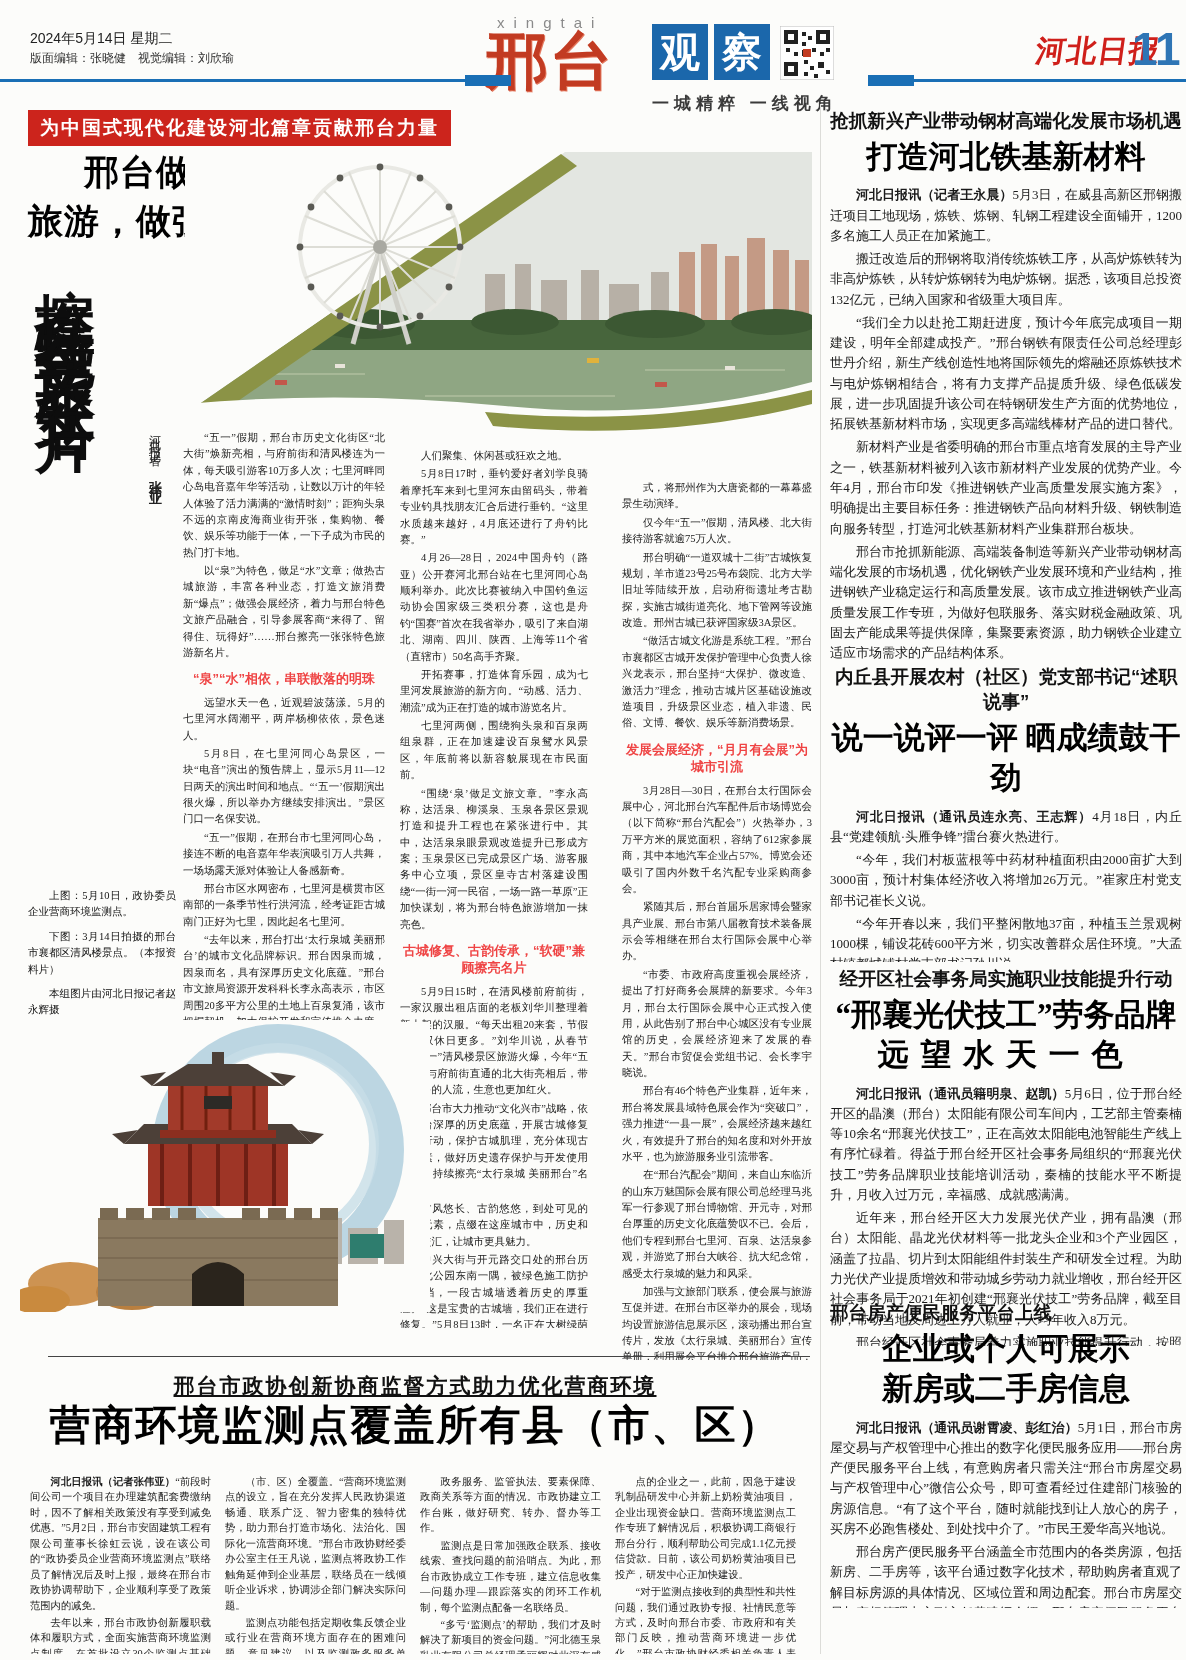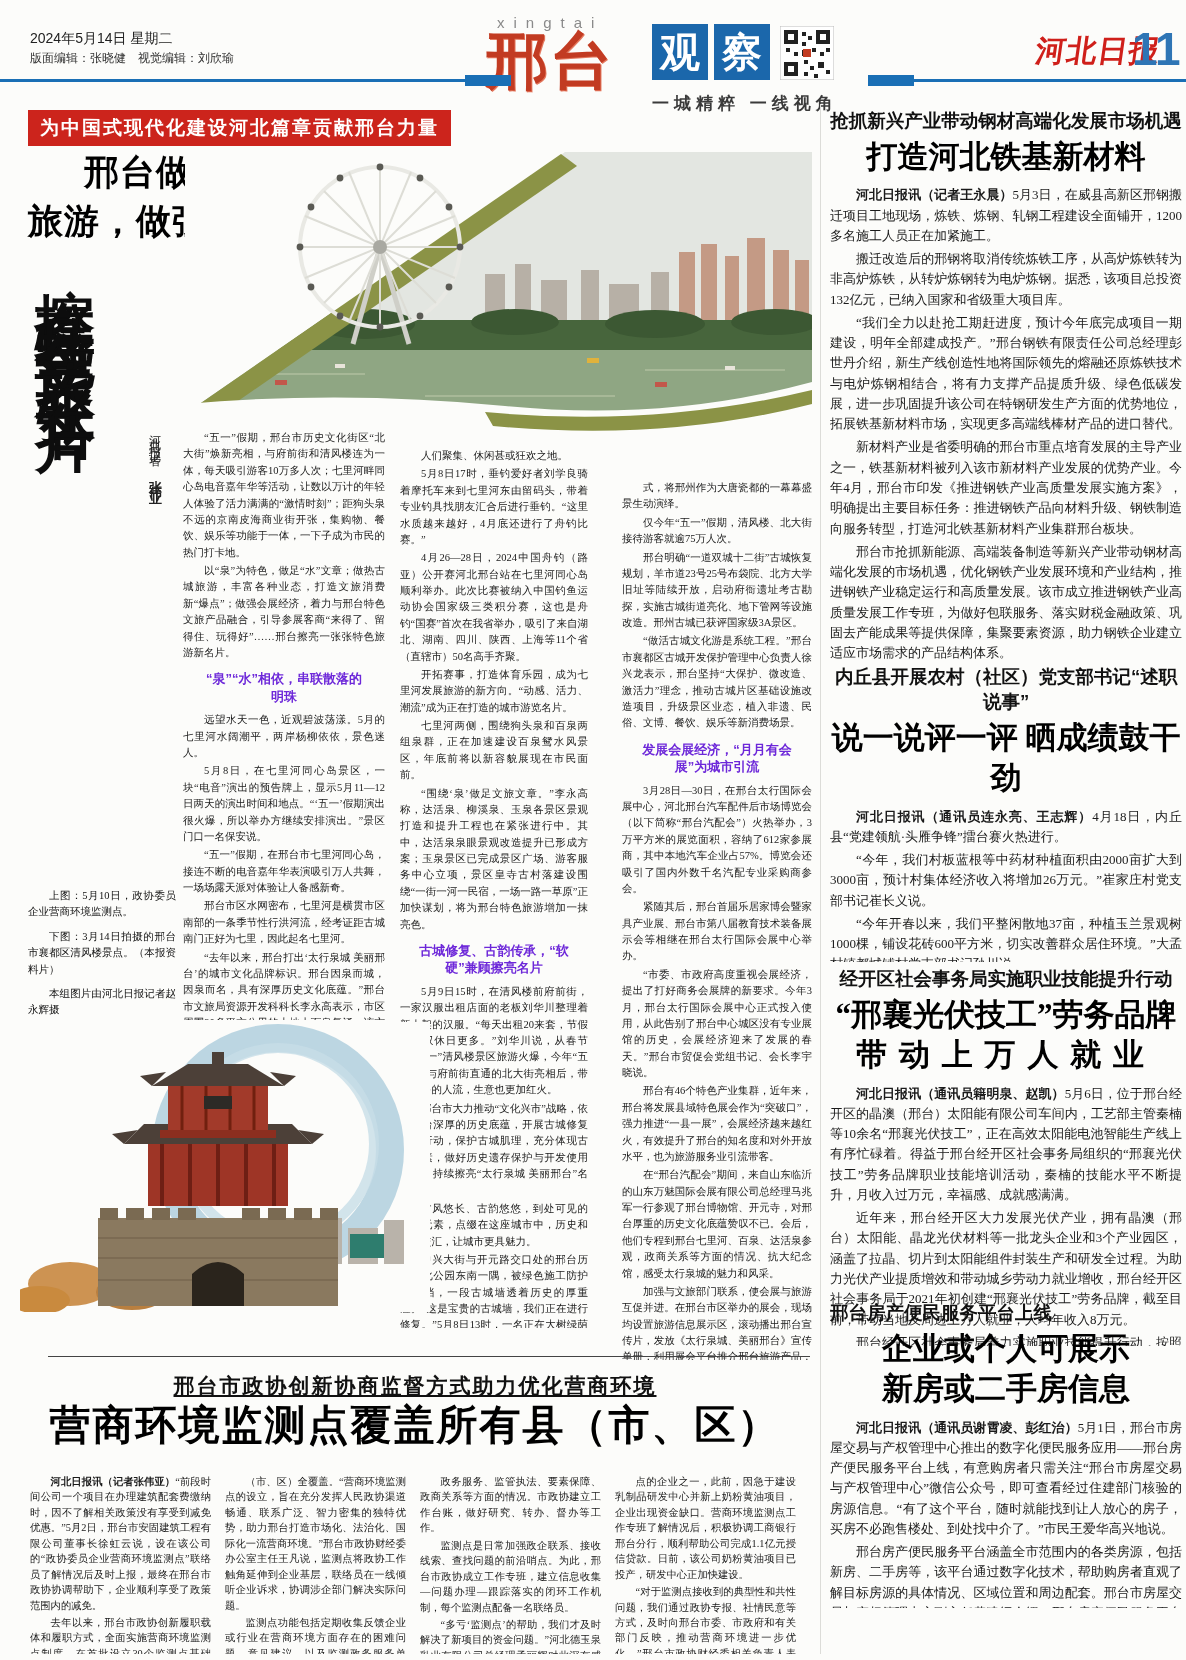--- a/index.html
+++ b/index.html
@@ -26,21 +26,21 @@
   .vtitle{writing-mode:vertical-rl;font:bold 60px/1.1 "Liberation Sans",sans-serif;color:#0d0d0d;
           letter-spacing:14px;height:775px;}
   .vbyline{writing-mode:vertical-rl;height:280px;font:12px "Liberation Serif",serif;color:#222;}
   .vbyline .org{letter-spacing:4px;}
   .vbyline .nm{font-size:13px;font-weight:bold;letter-spacing:6px;margin-top:18px;}
   .captions{width:148px;font:italic 11.5px/1.7 "Liberation Serif",serif;color:#111;text-align:justify;}
   .captions p{margin:0 0 8px;text-indent:2em;}
   .col{overflow:hidden;}
   .para{font:10.5px/1.56 "Liberation Serif",serif;text-align:justify;text-indent:2em;margin:0 0 2px;}
   .para b{font-weight:bold;}
-  .subhead{font:bold 13px/1.35 "Liberation Sans",sans-serif;text-align:center;margin:9px 19px 7px;color:#6d28d9;}
+  .subhead{font:bold 13px/1.35 "Liberation Sans",sans-serif;text-align:center;margin:9px 2px 7px;color:#ef4444;}
   
   .hr-line{background:#444;height:1px;}
   .b-kicker{font:bold 21px "Liberation Sans",sans-serif;text-align:center;color:#111;letter-spacing:2px;}
   .b-headline{font:bold 41px/1.15 "Liberation Serif",serif;text-align:center;color:#000;letter-spacing:2px;}
   .b-cols{display:flex;gap:14px;}
   .b-cols .col{width:181px;height:180px;}
   .b-cols .para{font-size:10.3px;line-height:1.5;}
   
   .rr{left:830px;width:352px;position:absolute;overflow:hidden;}
   .r-kicker{font:bold 18.5px "Liberation Sans",sans-serif;text-align:center;color:#111;margin-bottom:4px;}
@@ -230,21 +230,21 @@
   <div class="abs col" style="left:622px;top:430px;width:190px;height:880px;padding-top:50px;">
       <p class="para">式，将邢州作为大唐瓷都的一幕幕盛景生动演绎。</p>
       <p class="para">仅今年“五一”假期，清风楼、北大街接待游客就逾75万人次。</p>
       <p class="para">邢台明确“一道双城十二街”古城恢复规划，羊市道23号25号布袋院、北方大学旧址等陆续开放，启动府衙遗址考古勘探，实施古城街道亮化、地下管网等设施改造。邢州古城已获评国家级3A景区。</p>
       <p class="para">“做活古城文化游是系统工程。”邢台市襄都区古城开发保护管理中心负责人徐兴龙表示，邢台坚持“大保护、微改造、激活力”理念，推动古城片区基础设施改造项目，升级景区业态，植入非遗、民俗、文博、餐饮、娱乐等新消费场景。</p>
       <h4 class="subhead">发展会展经济，“月月有会展”为城市引流</h4>
       <p class="para">3月28日—30日，在邢台太行国际会展中心，河北邢台汽车配件后市场博览会（以下简称“邢台汽配会”）火热举办，3万平方米的展览面积，容纳了612家参展商，其中本地汽车企业占57%。博览会还吸引了国内外数千名汽配专业采购商参会。</p>
       <p class="para">紧随其后，邢台首届乐居家博会暨家具产业展、邢台市第八届教育技术装备展示会等相继在邢台太行国际会展中心举办。</p>
       <p class="para">“市委、市政府高度重视会展经济，提出了打好商务会展牌的新要求。今年3月，邢台太行国际会展中心正式投入使用，从此告别了邢台中心城区没有专业展馆的历史，会展经济迎来了发展的春天。”邢台市贸促会党组书记、会长李宇晓说。</p>
       <p class="para">邢台有46个特色产业集群，近年来，邢台将发展县域特色展会作为“突破口”，强力推进“一县一展”，会展经济越来越红火，有效提升了邢台的知名度和对外开放水平，也为旅游服务业引流带客。</p>
-      <p class="para">在“邢台汽配会”期间，来自山东临沂的山东万魅国际会展有限公司总经理马兆军一行参观了邢台博物馆、开元寺，对邢台厚重的历史文化底蕴赞叹不已。会后，他们专程到邢台七里河、百泉、达活泉参观，政商关系等方面的情况、抗大纪念馆，感受太行泉城的魅力和风采。</p>
+      <p class="para">在“邢台汽配会”期间，来自山东临沂的山东万魅国际会展有限公司总经理马兆军一行参观了邢台博物馆、开元寺，对邢台厚重的历史文化底蕴赞叹不已。会后，他们专程到邢台七里河、百泉、达活泉参观，并游览了邢台大峡谷、抗大纪念馆，感受太行泉城的魅力和风采。</p>
       <p class="para">加强与文旅部门联系，使会展与旅游互促并进。在邢台市区举办的展会，现场均设置旅游信息展示区，滚动播出邢台宣传片，发放《太行泉城、美丽邢台》宣传单册，利用展会平台推介邢台旅游产品，介绍旅游景点、特色美食和文化活动；举办主题旅游线路发布会、红色文化体验、旅游摄影大赛等与旅游相关的活动。</p>
     </div>
 
   <svg class="abs" style="left:20px;top:1022px;" width="410" height="290" viewBox="0 0 410 290">
     <rect width="410" height="290" fill="#fcfcfa"></rect>
     <circle cx="258" cy="128" r="112" fill="none" stroke="#b5d2df" stroke-width="28" opacity="0.9"></circle>
     <circle cx="258" cy="122" r="96" fill="none" stroke="#c7dde7" stroke-width="10" opacity="0.8"></circle>
     <g fill="#b9b3aa">
       <rect x="300" y="196" width="22" height="46"></rect>
         <rect x="328" y="206" width="30" height="36"></rect>
@@ -349,21 +349,21 @@
         <p class="para"><b>河北日报讯（通讯员连永亮、王志辉）</b>4月18日，内丘县“党建领航·头雁争锋”擂台赛火热进行。</p>
         <p class="para">“今年，我们村板蓝根等中药材种植面积由2000亩扩大到3000亩，预计村集体经济收入将增加26万元。”崔家庄村党支部书记崔长义说。</p>
         <p class="para">“今年开春以来，我们平整闲散地37亩，种植玉兰景观树1000棵，铺设花砖600平方米，切实改善群众居住环境。”大孟村镇都城铺村党支部书记孙川说。</p>
       </div>
   </div>
 
   <div class="rr" style="top:966px;height:380px;">
     <div class="r-kicker">经开区社会事务局实施职业技能提升行动</div>
     <div class="r-title">
       <div>“邢襄光伏技工”劳务品牌</div>
-      <div class="spread">带动上万人就业</div>
+      <div class="spread">远望水天一色</div>
     </div>
     <div class="r-body">
         <p class="para"><b>河北日报讯（通讯员籍明泉、赵凯）</b>5月6日，位于邢台经开区的晶澳（邢台）太阳能有限公司车间内，工艺部主管秦楠等10余名“邢襄光伏技工”，正在高效太阳能电池智能生产线上有序忙碌着。得益于邢台经开区社会事务局组织的“邢襄光伏技工”劳务品牌职业技能培训活动，秦楠的技能水平不断提升，月收入过万元，幸福感、成就感满满。</p>
         <p class="para">近年来，邢台经开区大力发展光伏产业，拥有晶澳（邢台）太阳能、晶龙光伏材料等一批龙头企业和3个产业园区，涵盖了拉晶、切片到太阳能组件封装生产和研发全过程。为助力光伏产业提质增效和带动城乡劳动力就业增收，邢台经开区社会事务局于2021年初创建“邢襄光伏技工”劳务品牌，截至目前，带动当地及周边上万人就业，人均年收入8万元。</p>
         <p class="para">邢台经开区社会事务局着力实施职业技能提升行动，按照光伏生产组装工艺设置课程，有针对性地开展新员工培训、师带徒培训，不断提升巩固“邢襄光伏技工”的专业水平和社会美誉度。强化劳务品牌培育政策，探索推出特色用工举措，近3年为光伏企业拨付人社惠企补助资金800多万元，促进更高质量更充分就业。同时，依托邢台经开区产教联合体，与河北科技工程职业技术大学等深入开展产教合作，设立新能源科创研究院，建设实训基地，共同促进企业技术创新、工艺改进、产品升级。</p>
       </div>
   </div>
 
   <div class="rr" style="top:1300px;height:308px;">
     <div class="r-kicker left">邢台房产便民服务平台上线</div>

